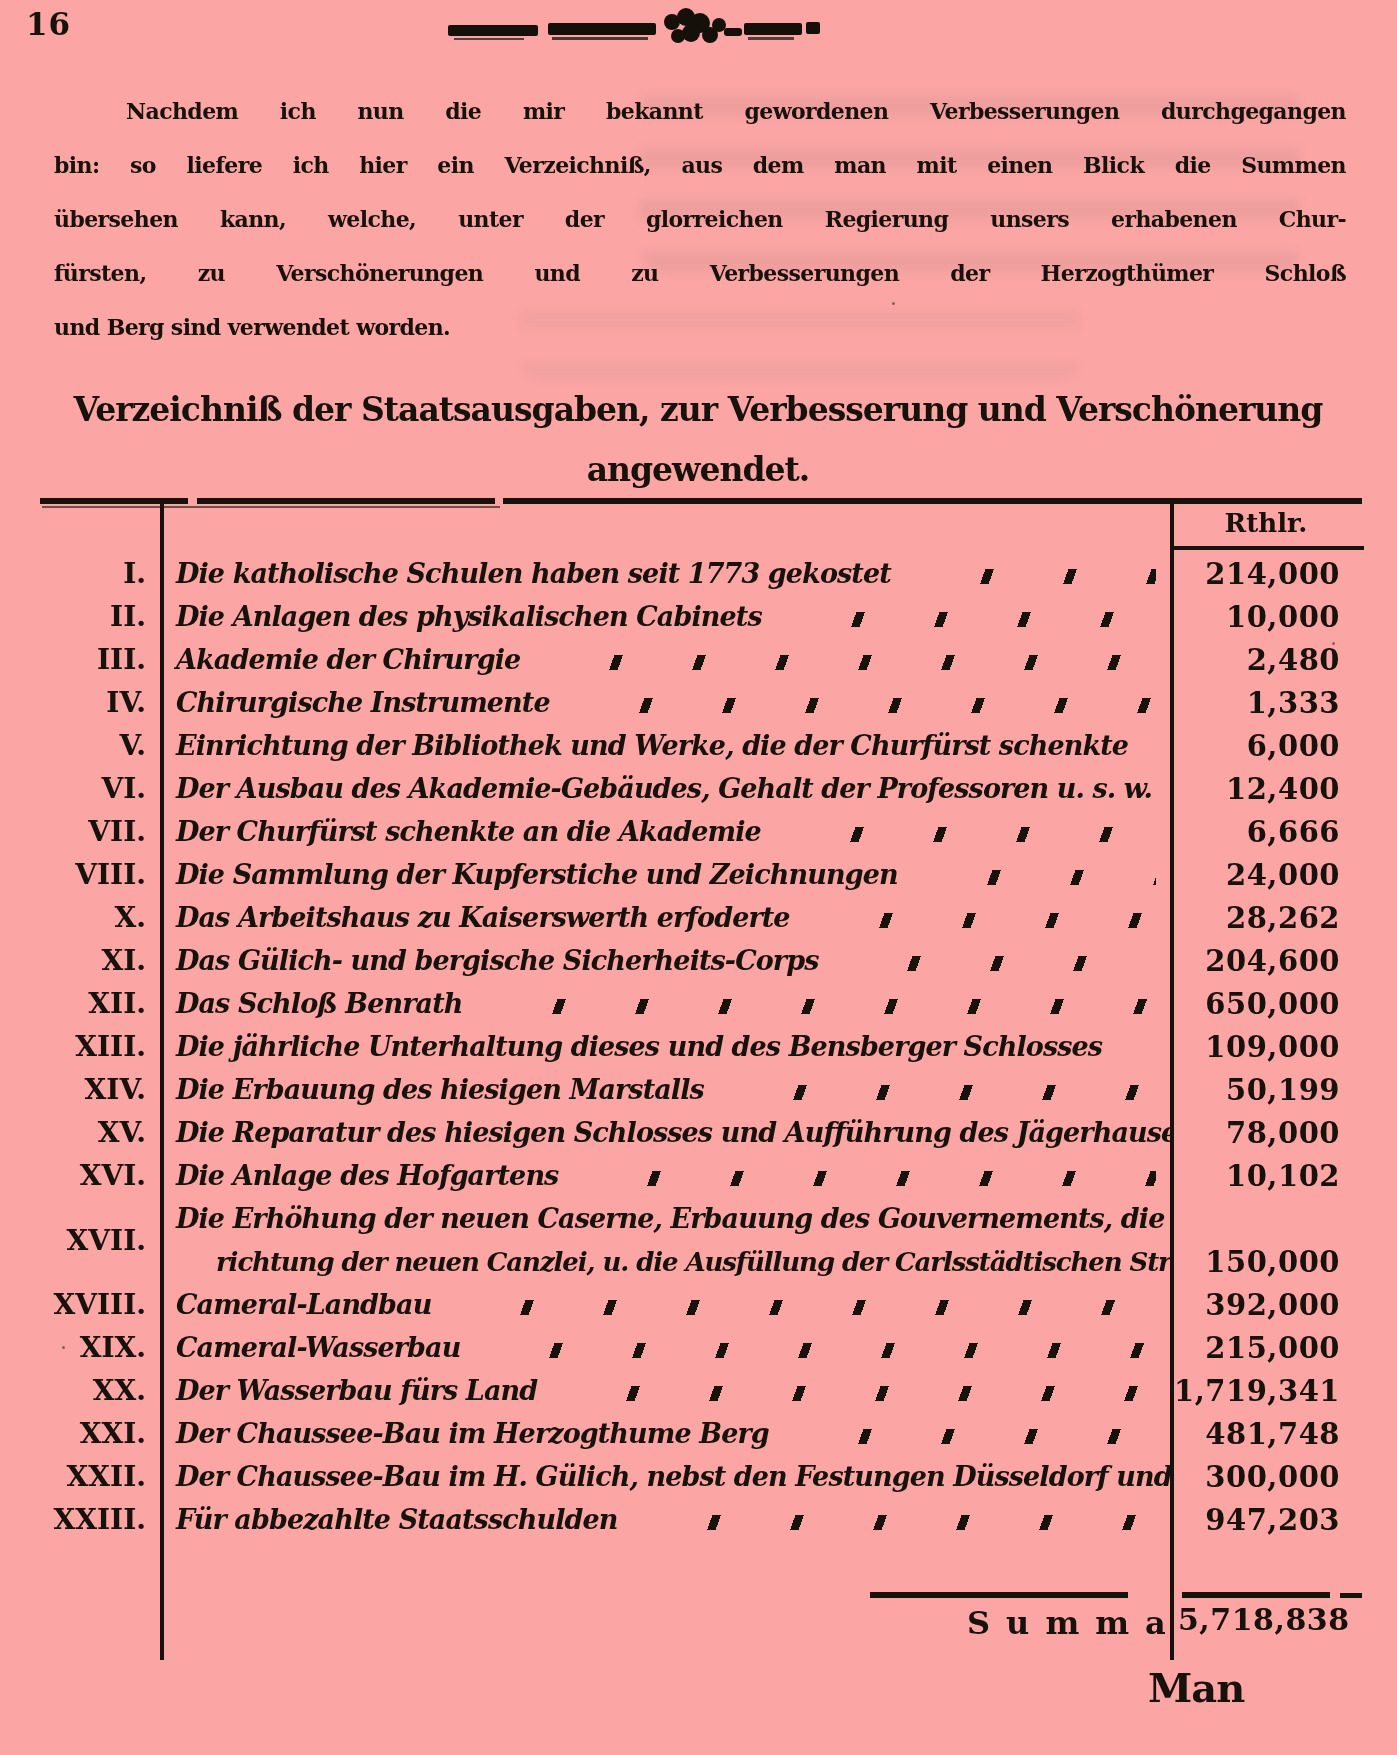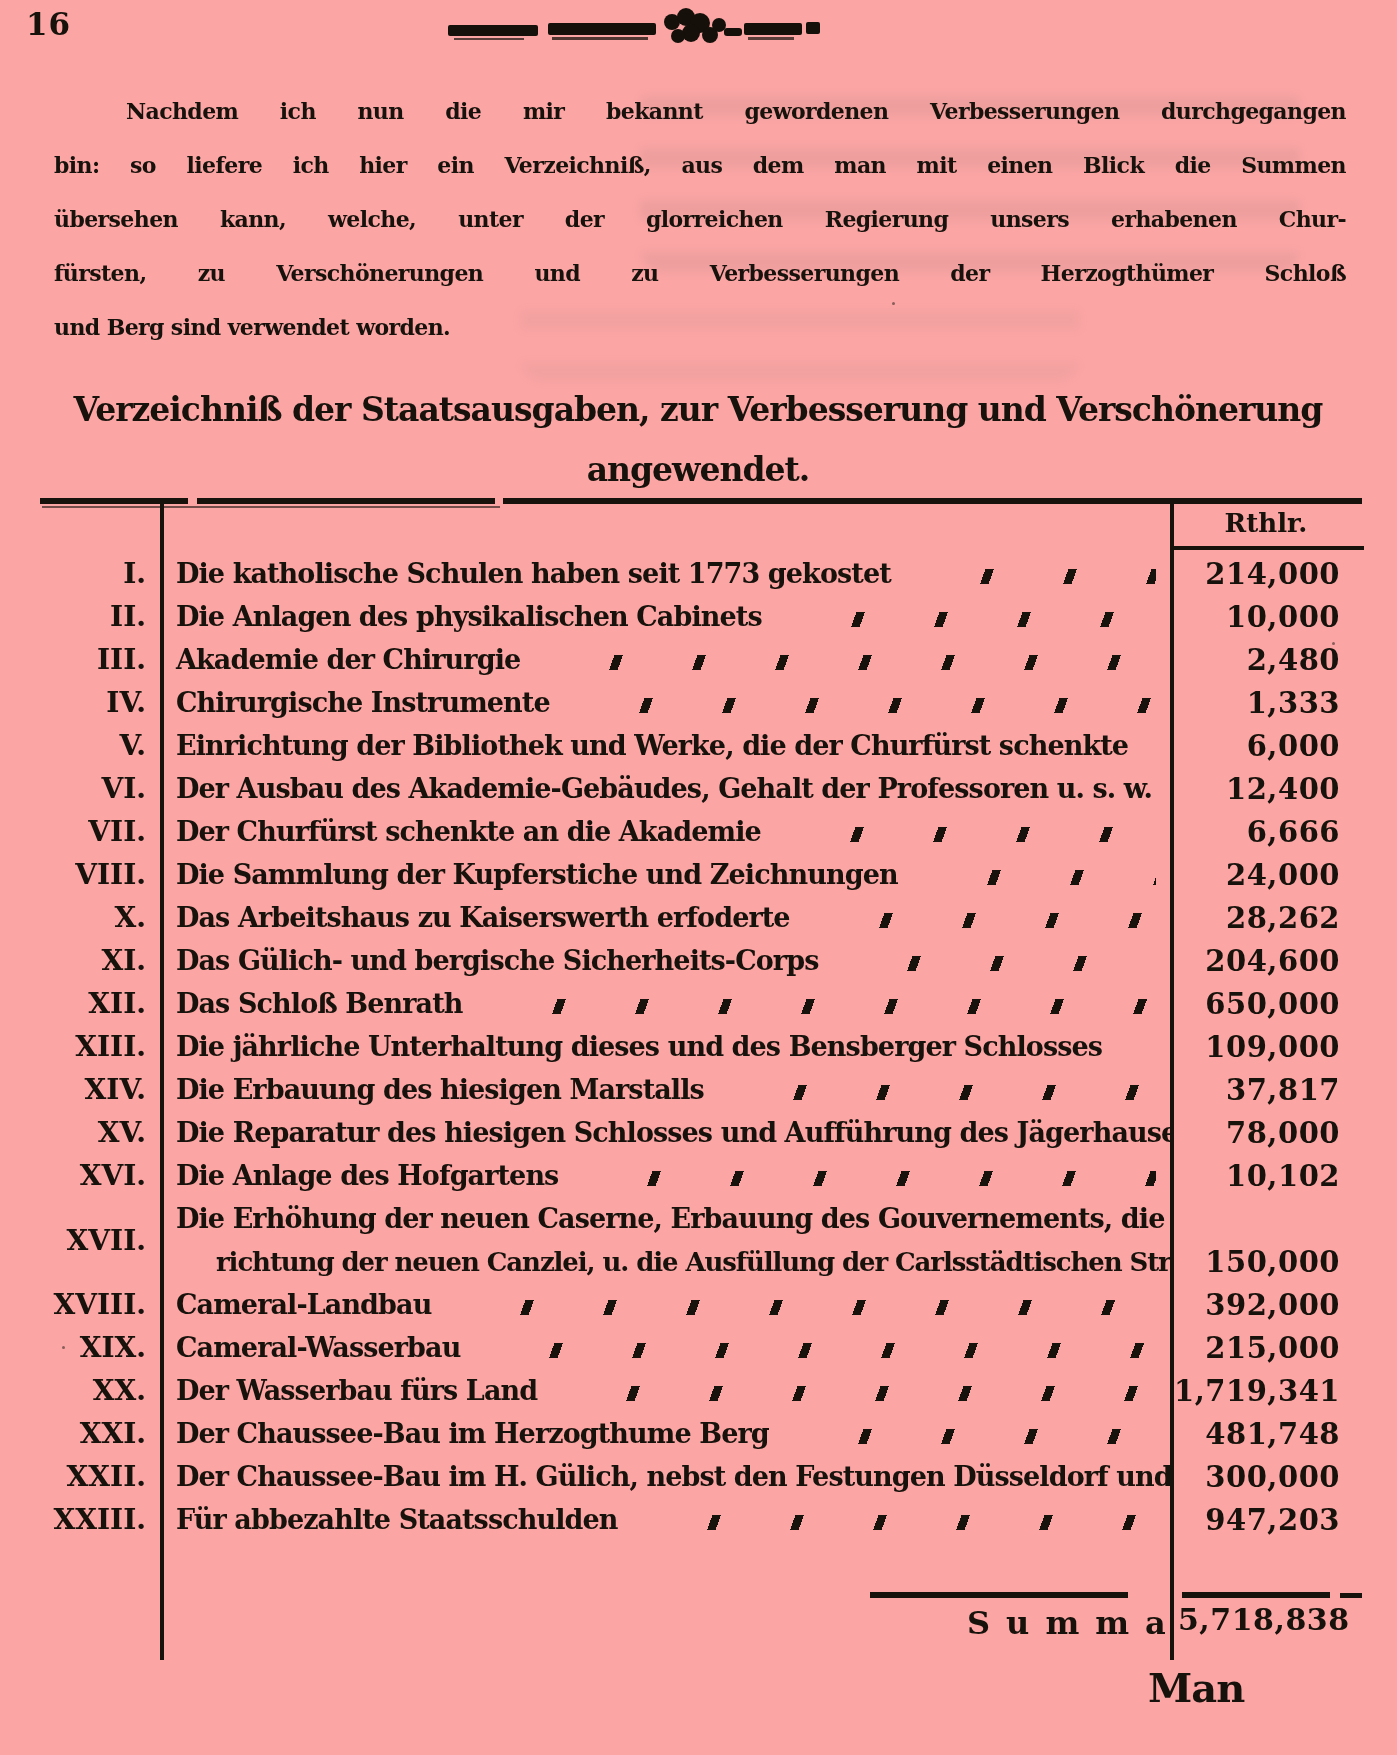--- a/index.html
+++ b/index.html
@@ -30,21 +30,21 @@
   .vrule{position:absolute;top:2px;width:4px;height:1160px;background:#17120b;}
   .vrule-left{left:120px;}
   .vrule-right{left:1130px;}
   .currency{position:absolute;top:10px;left:1130px;width:192px;text-align:center;font-size:26px;}
   .currency-underline{position:absolute;top:48px;left:1132px;width:192px;height:4px;background:#17120b;}
 
   .rows{position:absolute;top:0;left:0;width:1322px;padding-top:54px;}
   .row{display:flex;align-items:stretch;height:43px;}
   .num{width:120px;display:flex;align-items:center;justify-content:flex-end;
        padding-right:14px;box-sizing:border-box;font-size:28px;}
-  .desc{flex:1;min-width:0;display:flex;align-items:center;padding-left:16px;overflow:hidden;}
+  .desc{flex:1;min-width:0;display:flex;align-items:center;padding-left:16px;overflow:hidden;font-style:italic;}
   .dtext{font-size:27px;letter-spacing:-0.9px;white-space:nowrap;}
   .leaders{flex:1;min-width:0;height:15px;margin:6px 14px 0 20px;
            background:repeating-linear-gradient(110deg,transparent 0 70px,#17120b 70px 78px);}
   .amt{width:192px;display:flex;align-items:center;justify-content:flex-end;
        padding-right:22px;box-sizing:border-box;font-size:29px;letter-spacing:.5px;}
   .row17{height:86px;}
   .row17 .desc{flex-direction:column;align-items:stretch;padding-left:16px;}
   .dline{height:43px;display:flex;align-items:center;white-space:nowrap;font-size:27px;letter-spacing:-0.9px;}
   .row17 .dline2{font-size:26px;letter-spacing:-1.1px;padding-left:40px;}
   .row17 .amt{align-self:flex-end;height:43px;text-align:center;}
@@ -212,21 +212,21 @@
             <span class="leaders"></span>
           </div>
         <div class="amt">109,000</div>
       </div>
       <div class="row">
         <div class="num">XIV.</div>
         <div class="desc">
             <span class="dtext">Die Erbauung des hiesigen Marstalls</span>
             <span class="leaders"></span>
           </div>
-        <div class="amt">37,817</div>
+        <div class="amt">50,199</div>
       </div>
       <div class="row">
         <div class="num">XV.</div>
         <div class="desc">
             <span class="dtext">Die Reparatur des hiesigen Schlosses und Aufführung des Jägerhauses</span>
             <span class="leaders"></span>
           </div>
         <div class="amt">78,000</div>
       </div>
       <div class="row">

